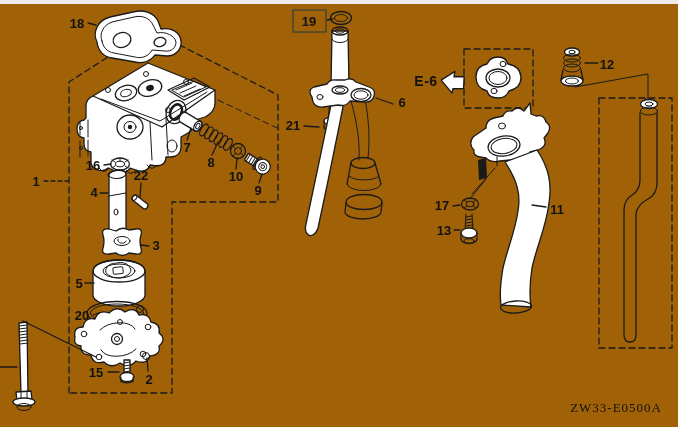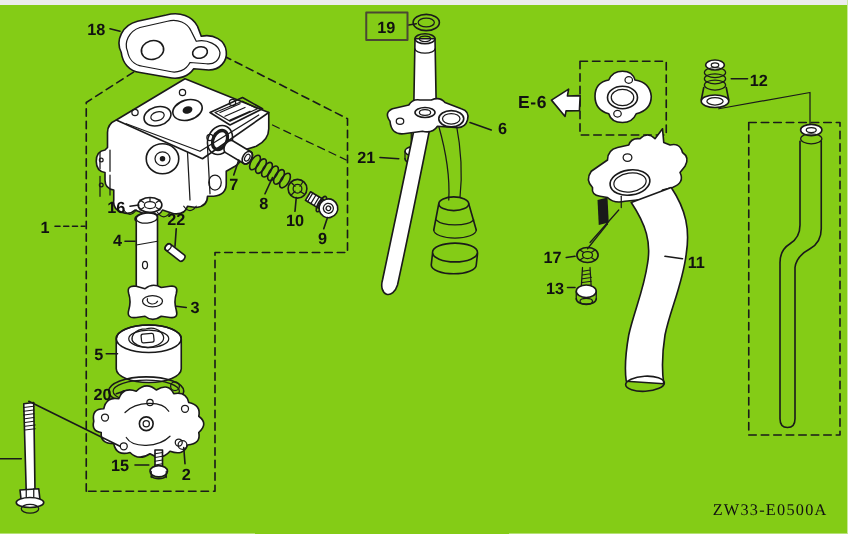--- a/index.html
+++ b/index.html
@@ -1,16 +1,16 @@
 <!DOCTYPE html>
 <html><head>
 <meta charset="utf-8">
 <style>
   html,body{margin:0;padding:0;background:#fff;}
-  .stage{position:relative;width:678px;height:427px;background:#84cc16;overflow:hidden;
+  .stage{position:relative;width:678px;height:427px;background:#a16207;overflow:hidden;
          font-family:"Liberation Sans",sans-serif;text-align:center;}
   .topband{position:absolute;left:0;top:0;width:678px;height:4px;background:#ececec;}
   svg{position:absolute;left:0;top:0;}
   path,line,ellipse,circle,rect,polyline{fill:none;stroke:#1a1a1a;stroke-width:1.3;
       stroke-linecap:round;stroke-linejoin:round;}
   .wf{fill:#ffffff;}
   .dk{fill:#1a1a1a;stroke:none;}
   .thin{stroke-width:1;}
   .thick{stroke-width:2.6;}
   .dash{stroke-dasharray:6 4;}

